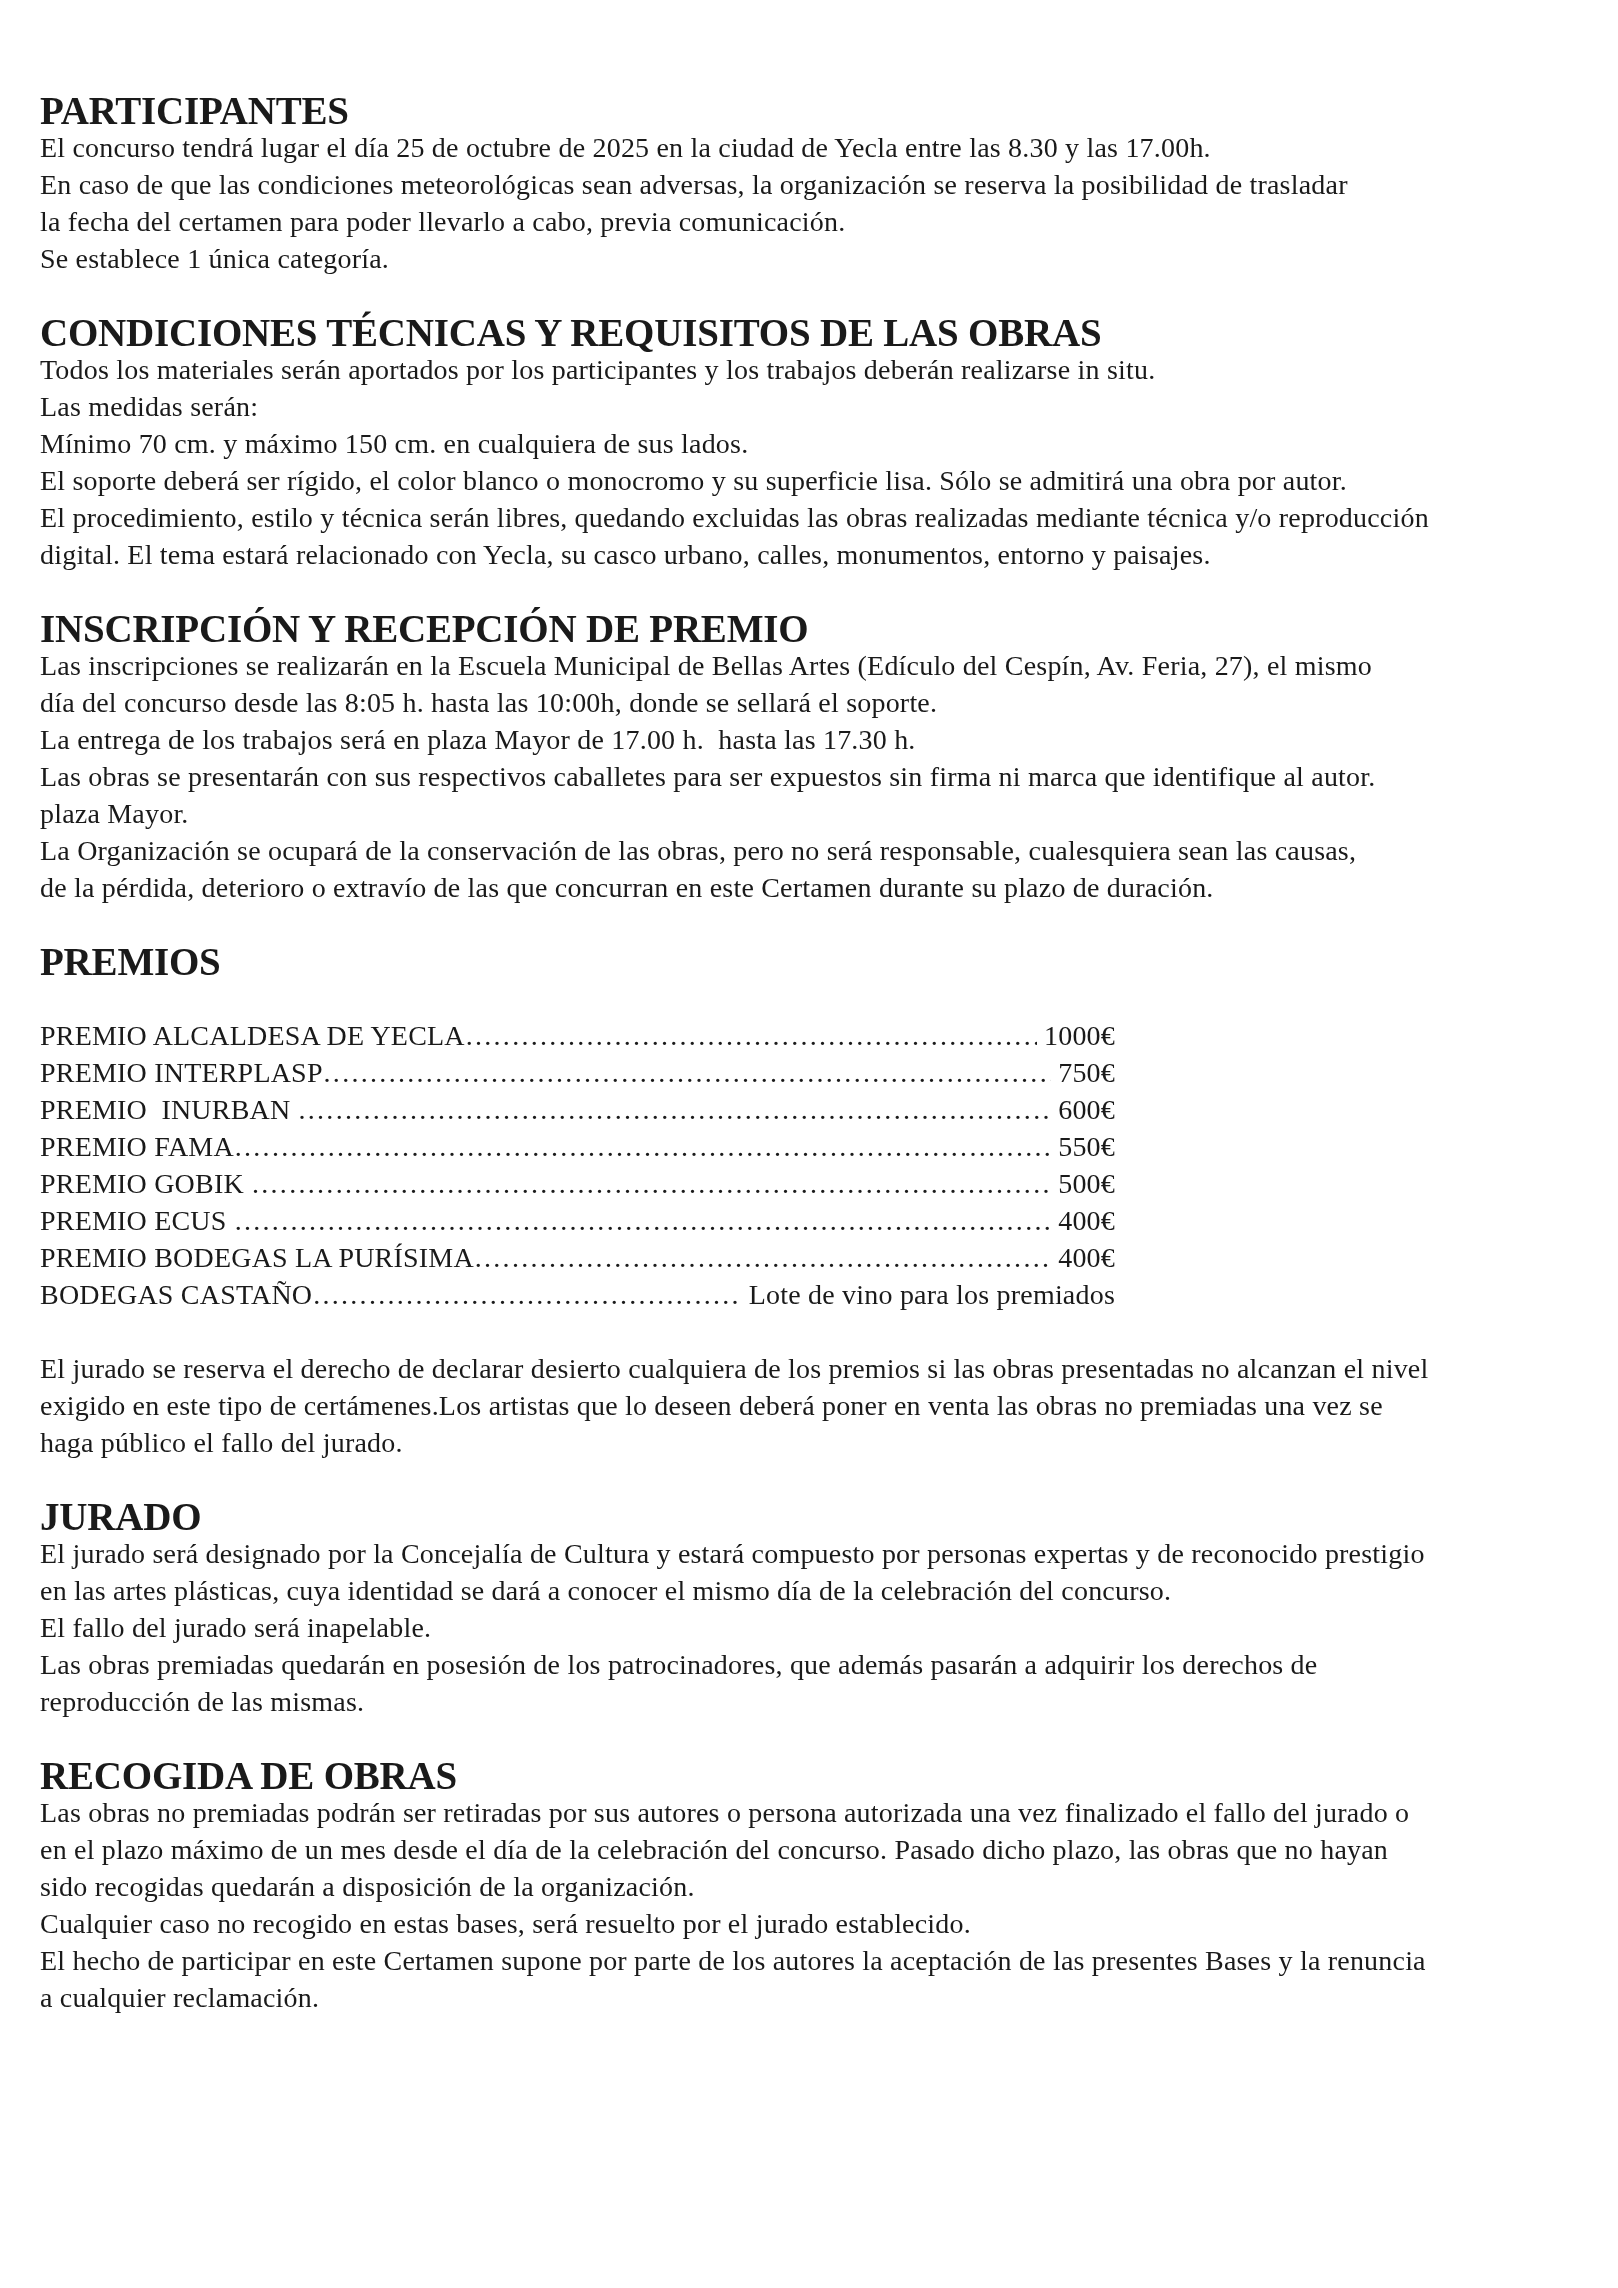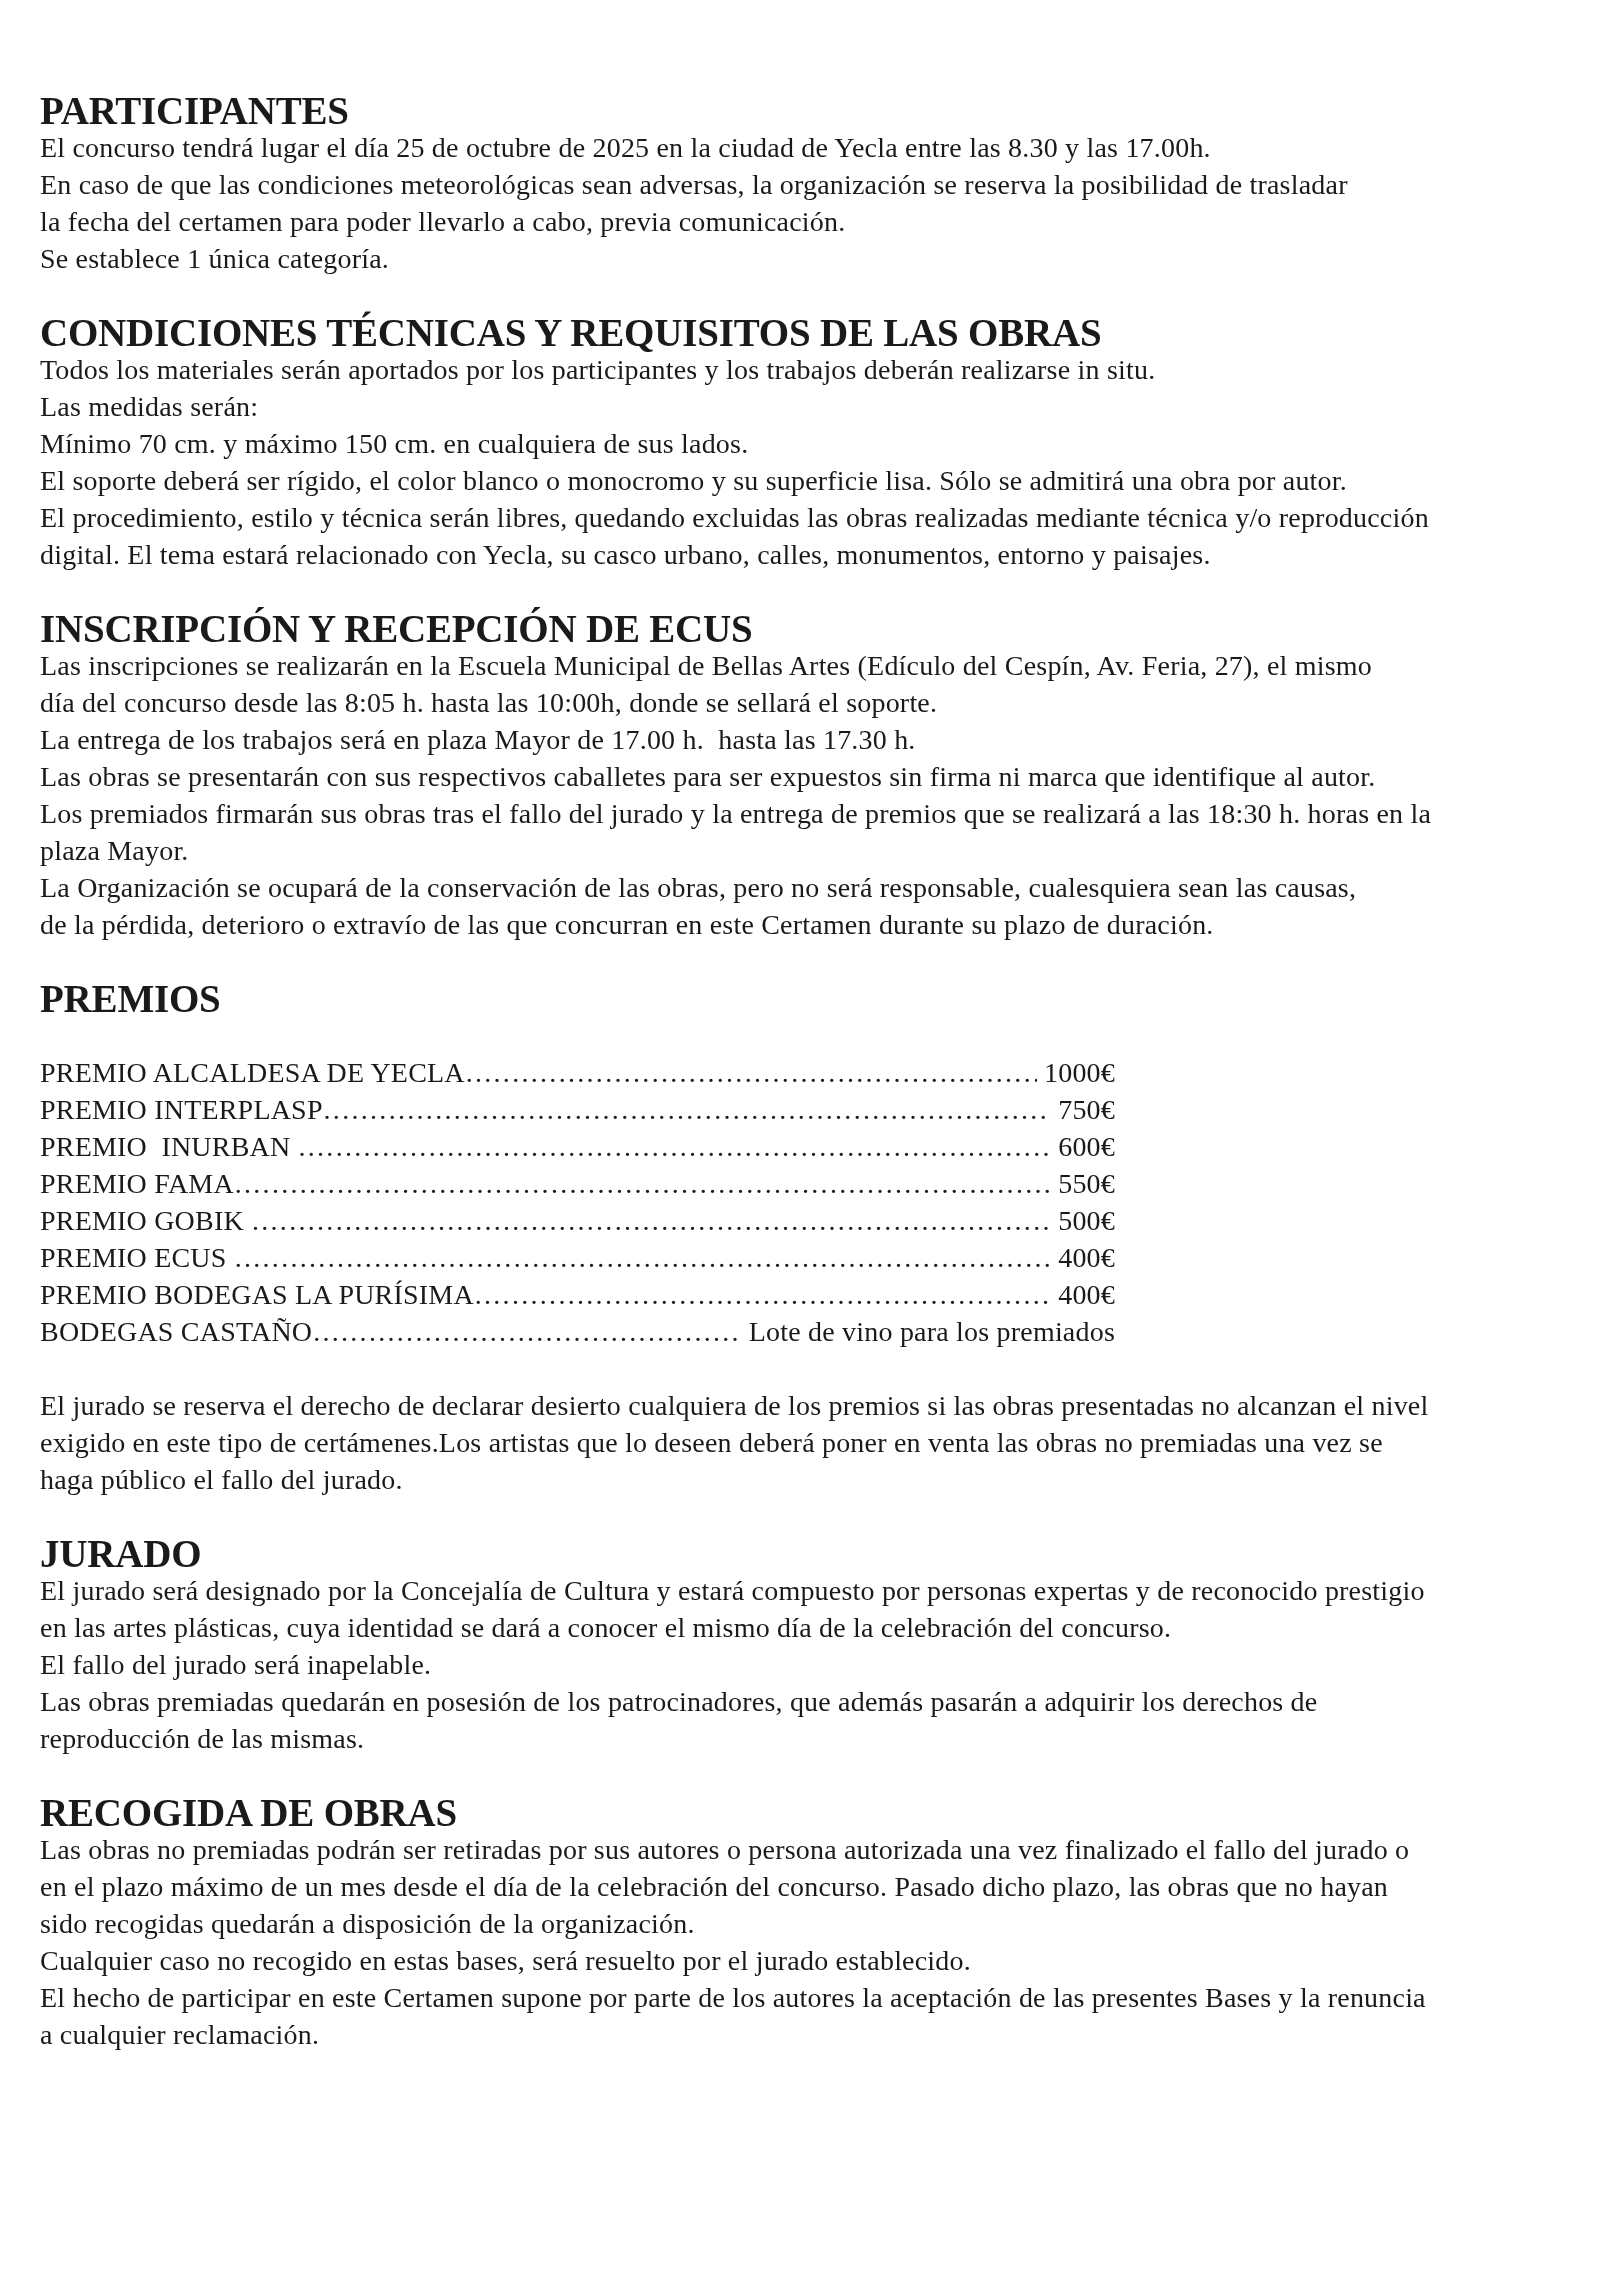--- a/index.html
+++ b/index.html
@@ -75,26 +75,25 @@
       <div class="section">
         <div class="heading">CONDICIONES TÉCNICAS Y REQUISITOS DE LAS OBRAS</div>
         <div class="line"><span>Todos los materiales serán aportados por los participantes y los trabajos deberán realizarse in situ.</span></div>
         <div class="line"><span class="bold">Las medidas serán:</span></div>
         <div class="line"><span>Mínimo 70 cm. y máximo 150 cm. en cualquiera de sus lados.</span></div>
         <div class="line"><span>El soporte deberá ser rígido, el color blanco o monocromo y su superficie lisa. Sólo se admitirá una obra por autor.</span></div>
         <div class="line"><span>El procedimiento, estilo y técnica serán libres, quedando excluidas las obras realizadas mediante técnica y/o reproducción</span></div>
         <div class="line"><span>digital. El tema estará relacionado con Yecla, su casco urbano, calles, monumentos, entorno y paisajes.</span></div>
       </div>
       <div class="section">
-        <div class="heading">INSCRIPCIÓN Y RECEPCIÓN DE ECUS</div>
+        <div class="heading">INSCRIPCIÓN Y RECEPCIÓN DE PREMIO</div>
         <div class="line"><span>Las inscripciones se realizarán en la </span><span class="bold">Escuela Municipal de Bellas Artes</span><span> (Edículo del Cespín, Av. Feria, 27), el mismo</span></div>
         <div class="line"><span>día del concurso desde las 8:05 h. hasta las 10:00h, donde se sellará el soporte.</span></div>
         <div class="line"><span>La entrega de los trabajos será en </span><span class="bold">plaza Mayor</span><span> de 17.00 h.  hasta las 17.30 h.</span></div>
         <div class="line"><span>Las obras se presentarán con sus respectivos caballetes para ser expuestos sin firma ni marca que identifique al autor.</span></div>
-        <div class="line"><span>Los premiados firmarán sus obras tras el fallo del jurado y la entrega de premios que se realizará a las 18:30 h. horas en la</span></div>
         <div class="line"><span class="bold">plaza Mayor.</span></div>
         <div class="line"><span>La Organización se ocupará de la conservación de las obras, pero no será responsable, cualesquiera sean las causas,</span></div>
         <div class="line"><span>de la pérdida, deterioro o extravío de las que concurran en este Certamen durante su plazo de duración.</span></div>
       </div>
       <div class="section">
         <div class="heading">PREMIOS</div>
         <div class="prize-list">
           <div class="prize-row">
             <span class="prize-label">PREMIO ALCALDESA DE YECLA</span>
             <span class="dot-leader">............................................................................................................................................................................................................................</span>

